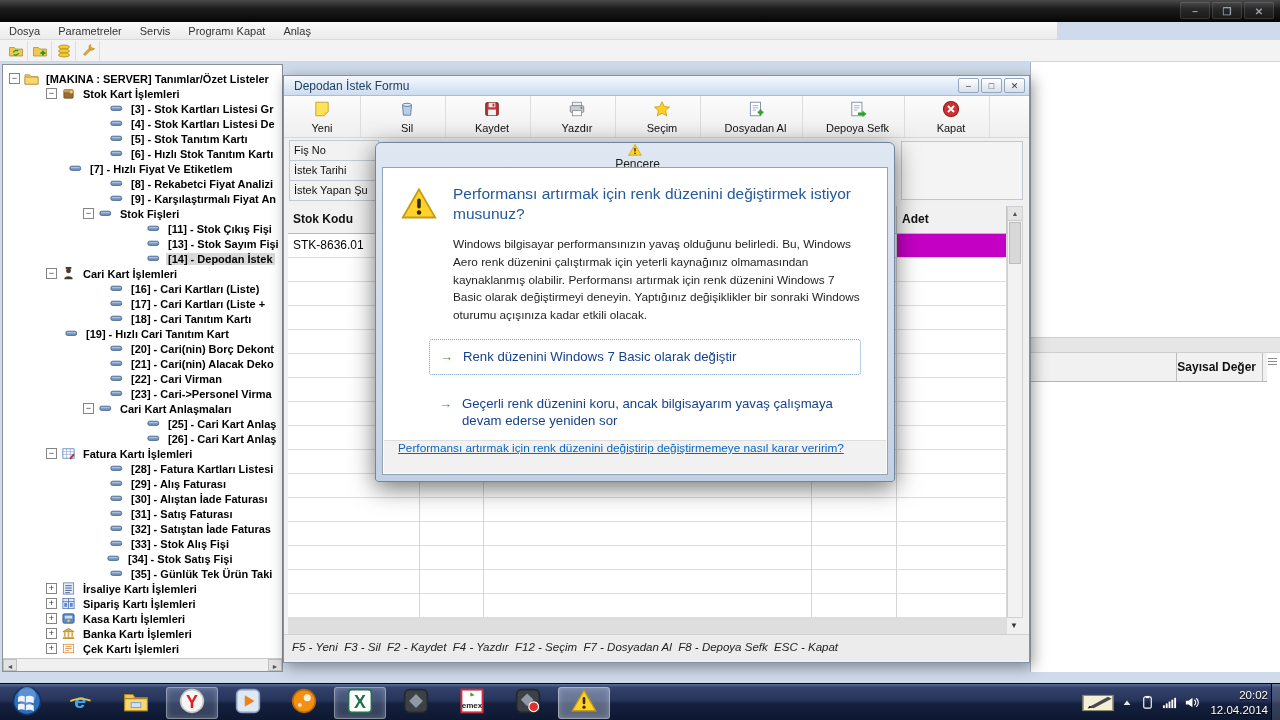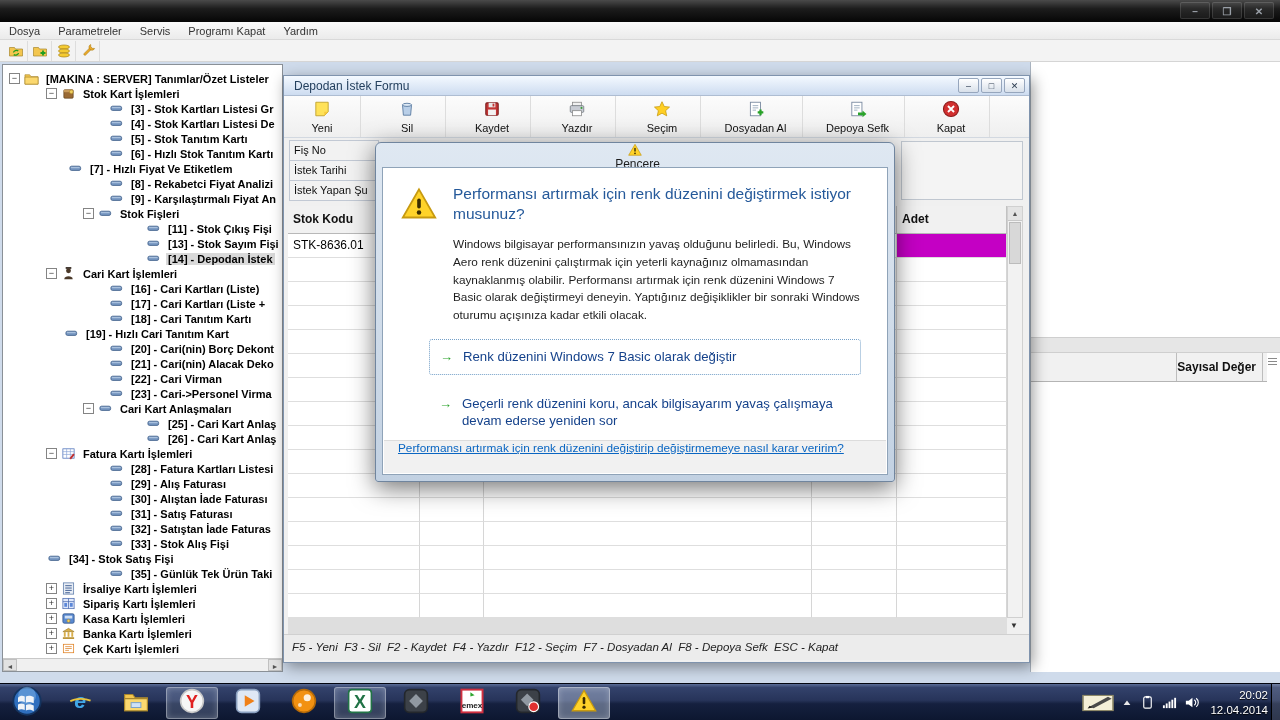--- a/index.html
+++ b/index.html
@@ -7,21 +7,21 @@
   .screen { position:relative; width:1280px; height:720px; overflow:hidden; background:#cfdbeb; }
 
   
   .titlebar { position:absolute; left:0; top:0; width:1280px; height:22px;
     background:linear-gradient(#4a4a4a,#1c1c1c 40%,#060606); color:#e3e3e3;
     font-size:11px; font-weight:bold; line-height:22px; white-space:pre; }
   .title-text { margin-left:64px; text-shadow:0 1px 2px #000; }
   .win-controls { position:absolute; right:6px; top:2px; display:flex; gap:2px; }
   .wc { width:30px; height:17px; text-align:center; line-height:17px; color:#9aa0a8;
     font-size:10px; background:rgba(255,255,255,.06); border:1px solid rgba(255,255,255,.12); border-radius:2px; }
-  .menubar { position:absolute; left:0; top:22px; width:1280px; height:18px;
+  .menubar { position:absolute; left:0; top:22px; width:1057px; height:18px;
     background:linear-gradient(#fafafa,#ebebeb); border-bottom:1px solid #d9d9d9;
     font-size:11px; color:#333; display:flex; align-items:center; }
   .menu-item { padding:0 9px; line-height:18px; }
   .apptoolbar { position:absolute; left:0; top:40px; width:1280px; height:22px;
     background:#f3f3f3; border-bottom:1px solid #d5d5d5; display:flex; align-items:center; padding-left:4px; }
   .tbtn { width:24px; height:20px; display:flex; align-items:center; justify-content:center; border-right:1px solid #ddd; }
 
   
   .workspace { position:absolute; left:0; top:62px; width:1280px; height:621px; background:#cfdbeb; }
   .tree-panel { position:absolute; left:2px; top:2px; width:281px; height:608px;
@@ -138,21 +138,21 @@
       <span class="wc">❐</span>
       <span class="wc">✕</span>
     </span>
   </div>
 
   <div class="menubar" id="menubar">
       <span class="menu-item">Dosya</span>
       <span class="menu-item">Parametreler</span>
       <span class="menu-item">Servis</span>
       <span class="menu-item">Programı Kapat</span>
-      <span class="menu-item">Yardım</span>
+      <span class="menu-item">Anlaş</span>
     </div>
   <div class="apptoolbar" id="apptoolbar">
       <span class="tbtn">
         <svg width="16" height="16" viewBox="0 0 16 16" preserveAspectRatio="none">
           <path d="M1.5 4.5h5l1 1.5h7v7h-13z" fill="#f3c64f" stroke="#a8862c" stroke-width=".7"></path>
           <path d="M5.5 9.5a3 2.4 0 014.8-1.6" stroke="#1f9e1f" stroke-width="1.3" fill="none"></path>
           <path d="M10.5 10a3 2.4 0 01-4.8 1.6" stroke="#1f9e1f" stroke-width="1.3" fill="none"></path>
         </svg>
       </span>
       <span class="tbtn">
@@ -470,21 +470,21 @@
         </div>
         <div class="trow" style="padding-left: 106px;">
           <span class="ticon">
             <svg width="15" height="15" viewBox="0 0 16 16" preserveAspectRatio="none">
               <rect x="2" y="5.5" width="11.5" height="4.6" rx="1.8" fill="#7292bd" stroke="#3e5d88" stroke-width=".8"></rect>
               <rect x="3" y="6.4" width="9.5" height="1.3" rx=".6" fill="#a8c0dd"></rect>
             </svg>
           </span>
           <span class="tlabel">[33] - Stok Alış Fişi</span>
         </div>
-        <div class="trow" style="padding-left: 44px; align-items: center;">
+        <div class="trow" style="padding-left: 103px; align-items: center;">
           <span class="ticon">
             <svg width="15" height="15" viewBox="0 0 16 16" preserveAspectRatio="none">
               <rect x="2" y="5.5" width="11.5" height="4.6" rx="1.8" fill="#7292bd" stroke="#3e5d88" stroke-width=".8"></rect>
               <rect x="3" y="6.4" width="9.5" height="1.3" rx=".6" fill="#a8c0dd"></rect>
             </svg>
           </span>
           <span class="tlabel">[34] - Stok Satış Fişi</span>
         </div>
         <div class="trow" style="padding-left: 106px;">
           <span class="ticon">

